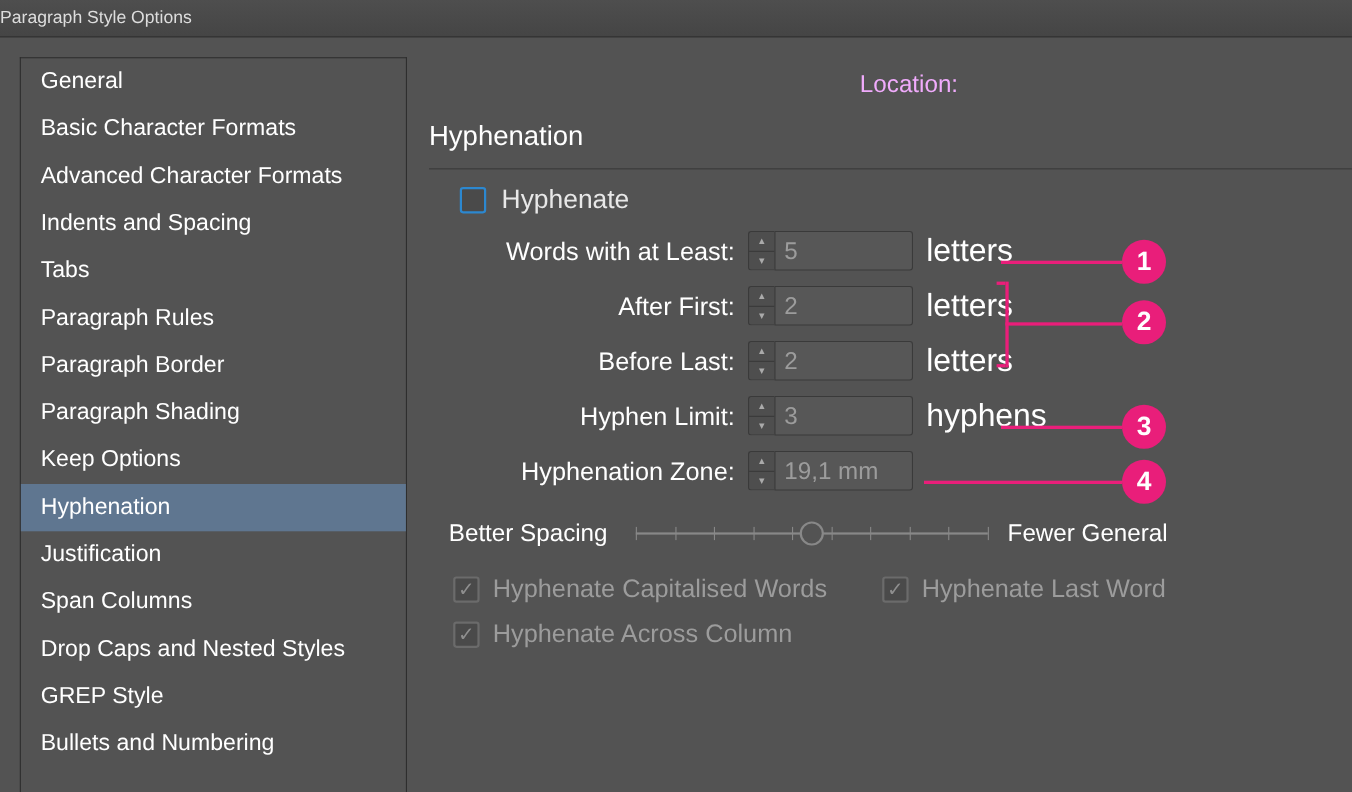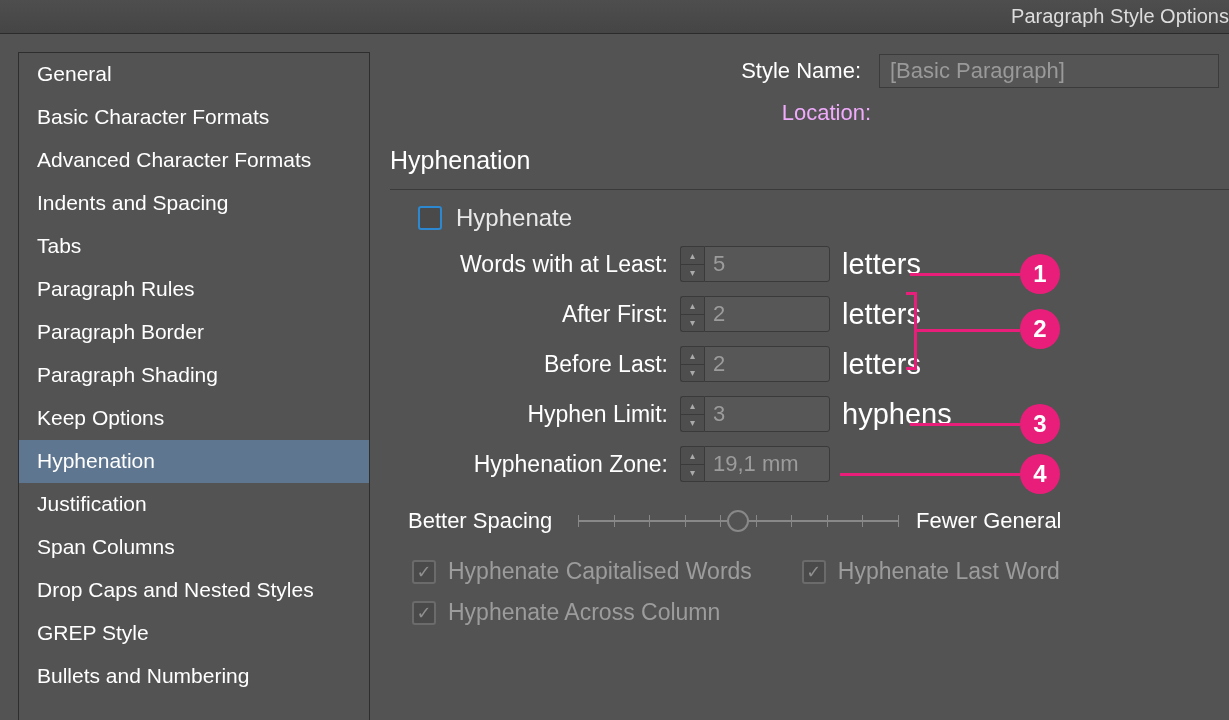--- a/index.html
+++ b/index.html
@@ -3,22 +3,22 @@
 <meta charset="utf-8">
 <style>
   * { box-sizing: border-box; margin: 0; padding: 0; }
   html, body { width: 1229px; height: 720px; overflow: hidden; font-family: "Helvetica Neue", Helvetica, Arial, sans-serif; }
   body { background: #535353; color: #e8e8e8; }
 
   .titlebar {
     height: 34px;
     background: linear-gradient(#4e4e4e,#454545);
     border-bottom: 1px solid #2b2b2b;
-    display:flex; align-items:center; justify-content:flex-end;
-    font-size: 20px; font-weight: 400; color: #ddd;
+    display:flex; align-items:center; justify-content:flex-start;
+    font-size: 16px; font-weight: 400; color: #ddd;
     position:relative;
   }
 
   .main {
     display:flex;
     height: calc(720px - 34px);
     padding: 18px 0 0 18px;
   }
 
   .sidebar {
@@ -176,26 +176,20 @@
       <div class="sidebar-item selected">Hyphenation</div>
       <div class="sidebar-item">Justification</div>
       <div class="sidebar-item">Span Columns</div>
       <div class="sidebar-item">Drop Caps and Nested Styles</div>
       <div class="sidebar-item">GREP Style</div>
       <div class="sidebar-item">Bullets and Numbering</div>
     </div>
 
   <div class="content">
 
-    <div class="toprow">
-      <span class="style-name-label">Style Name:</span>
-      <div class="style-name-field">
-        <span>[Basic Paragraph]</span>
-      </div>
-    </div>
 
     <div class="location-row">
       <span>Location:</span>
     </div>
 
     <div class="section-title">Hyphenation</div>
     <div class="hr"></div>
 
     <div class="form-block">
 

